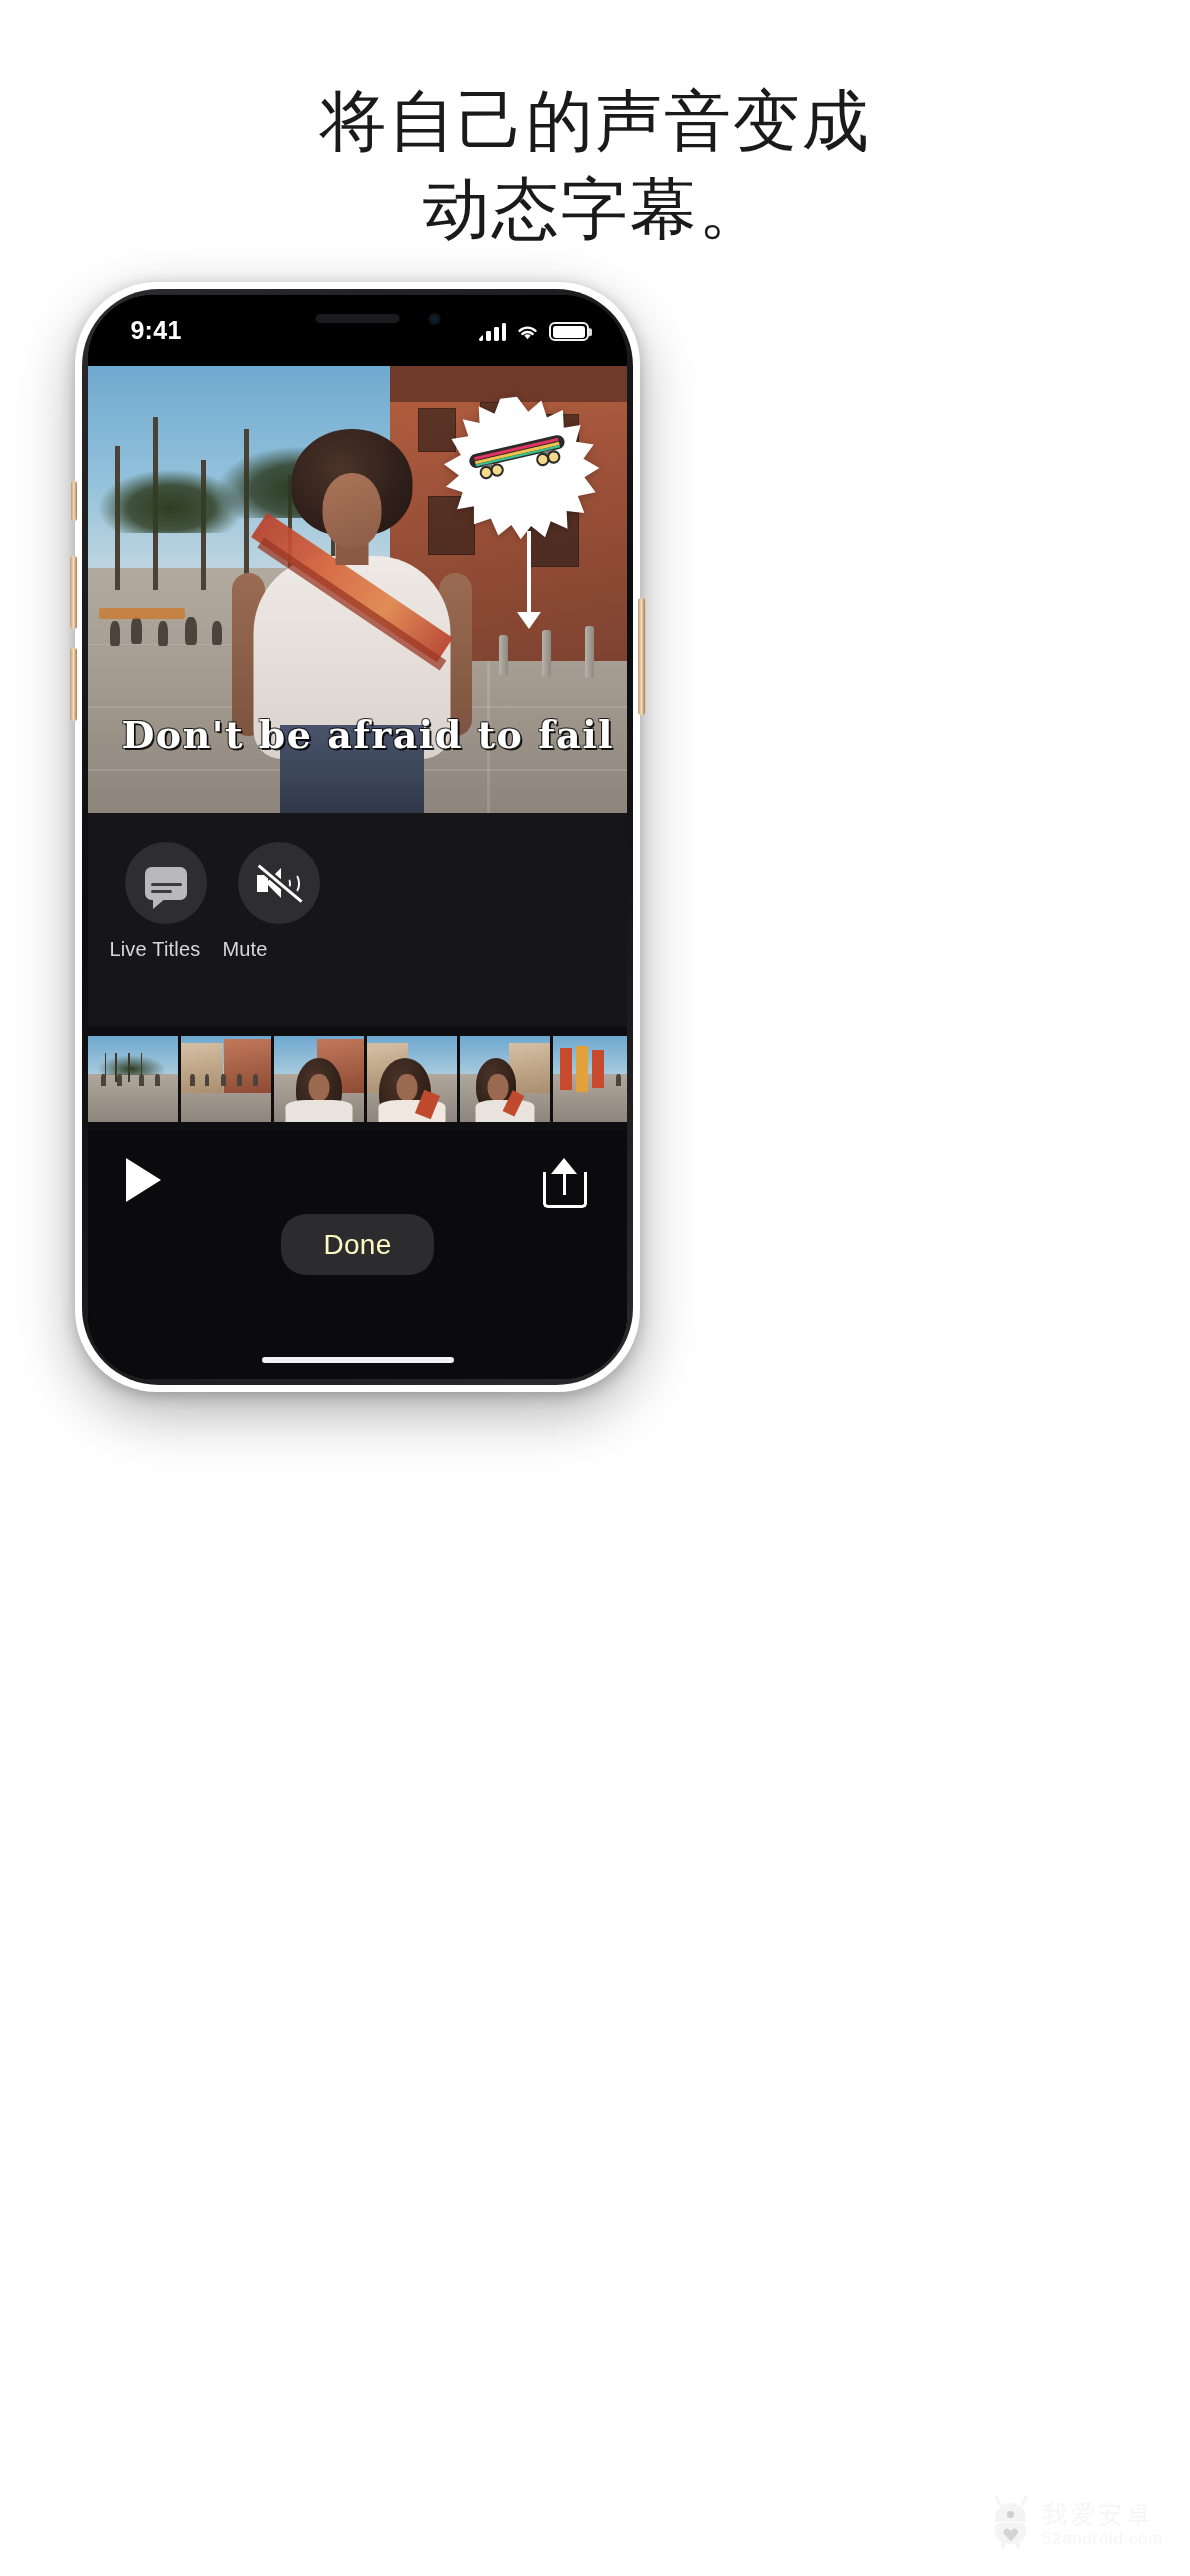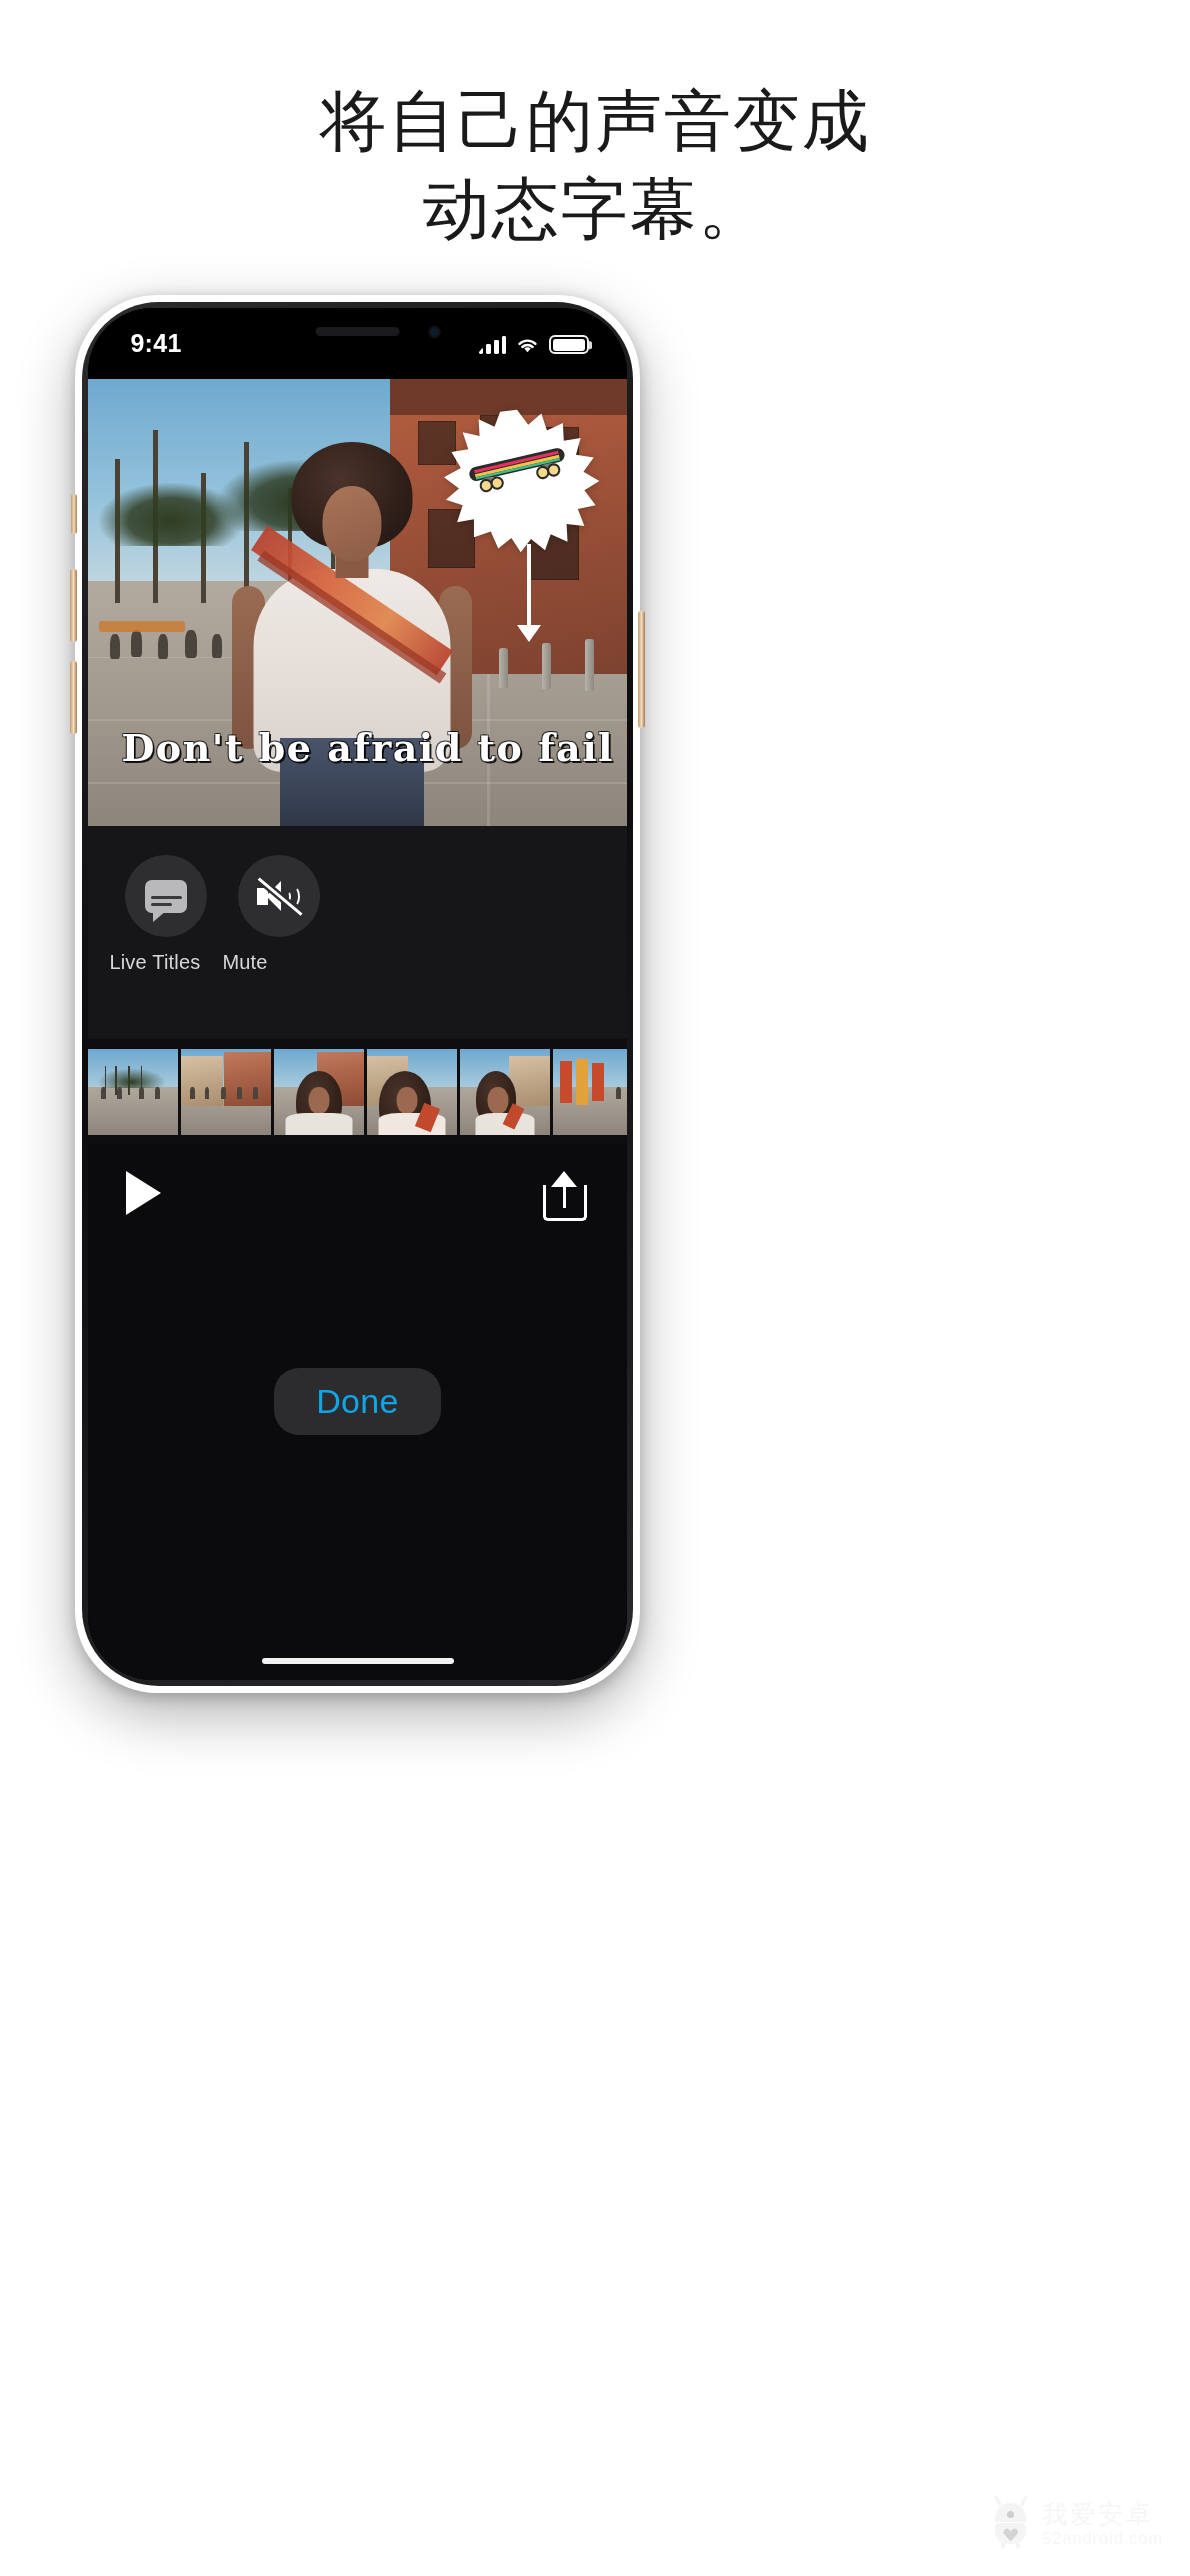--- a/index.html
+++ b/index.html
@@ -11,21 +11,21 @@
     position:absolute; top:77px; left:0; width:1190px;
     text-align:center; color:#1a1a1a;
     font-size:67px; line-height:1.32; font-weight:400;
     letter-spacing:1.9px;
   }
   .headline .ln { display:block; }
 
   
   .phone-wrap {
     position:absolute; left:75px; top:282px;
-    width:565px; height:1398px;margin-top:13px;
+    width:565px; height:1110px;
   }
   .phone-outer {
     position:absolute; inset:0;
     border-radius:82px;
     background:linear-gradient(118deg,#f6e3cf 0%,#d9b municipality 0%,#c59a6e 12%,#f4dcc0 25%,#b8864f 42%,#e8cba6 58%,#a87a4a 74%,#f0d6b4 88%,#c09462 100%);
     box-shadow:0 21px 58px rgba(0,0,0,.30), 0 3.8px 15.3px rgba(0,0,0,.22);
   }
   .phone-mid {
     position:absolute; left:6.7px; top:6.7px; right:6.7px; bottom:6.7px;
     border-radius:77px;
@@ -291,22 +291,22 @@
     position:relative; flex:1;
     background:#0b0b0d; display:flex; align-items:center; justify-content:center;
   }
   .play-btn {
     position:absolute; left:38px; top:27px;
     width:0; height:0;
     border-top:22px solid transparent; border-bottom:22px solid transparent;
     border-left:35px solid #fff;
   }
   .done-btn {
-    background:#2c2c2e; color:#0ea5e9; border-radius:25px;
-    padding:14.4px 42px; font-size:34px; font-weight:500; letter-spacing:0.3px;
+    background:#2c2c2e; color:#fef9c3; border-radius:25px;
+    padding:14.4px 42px; font-size:28px; font-weight:500; letter-spacing:0.3px;
     margin-top:-21px;
   }
   .share-btn {
     position:absolute; right:40px; top:21px; width:44px; height:56px;
   }
   .share-btn .box { position:absolute; left:0; bottom:0; width:44px; height:36px;
     border:3.8px solid #fff; border-top:none; border-radius:0 0 4.8px 4.8px; }
   .share-btn .stem { position:absolute; left:20px; top:7.7px; width:3.8px; height:35px; background:#fff; }
   .share-btn .tip { position:absolute; left:8.6px; top:5.8px; width:0;height:0;
     border-left:13.4px solid transparent; border-right:13.4px solid transparent; border-bottom:16.3px solid #fff; }

